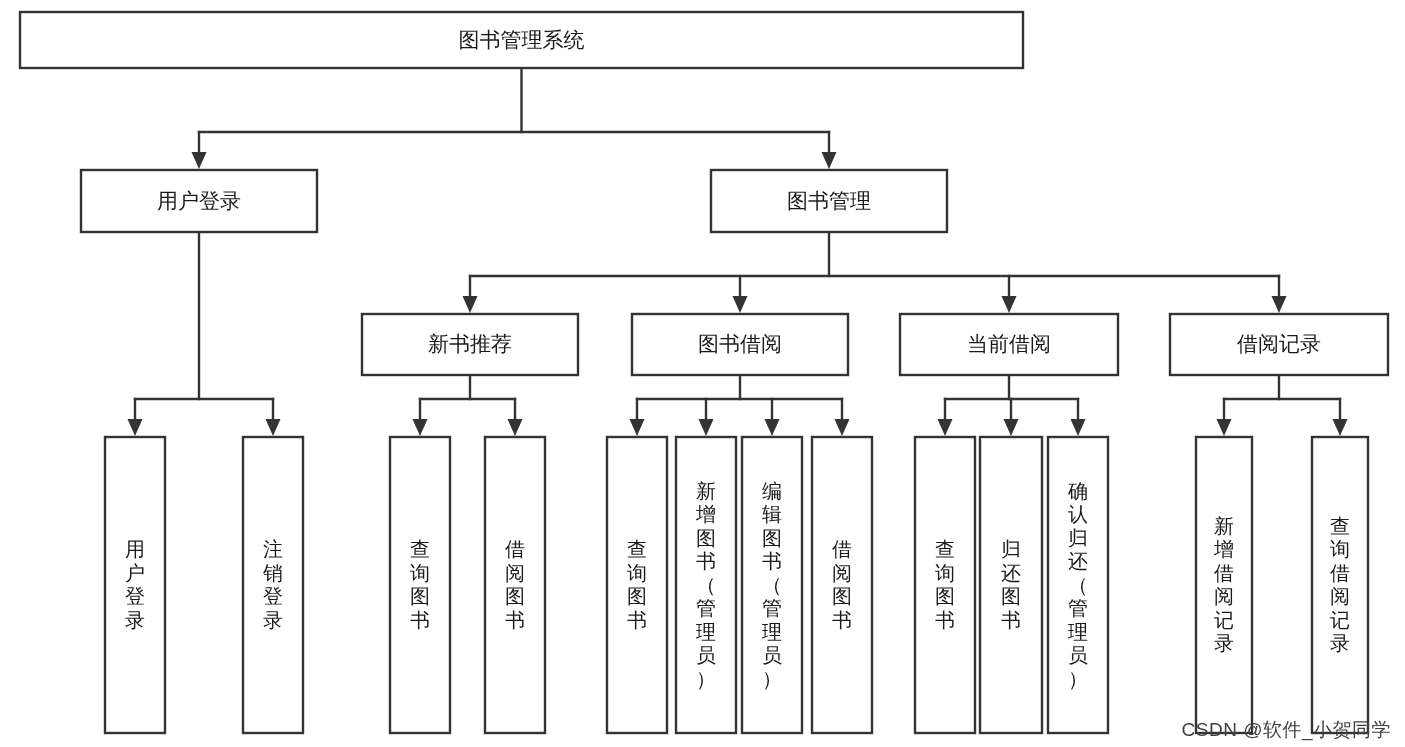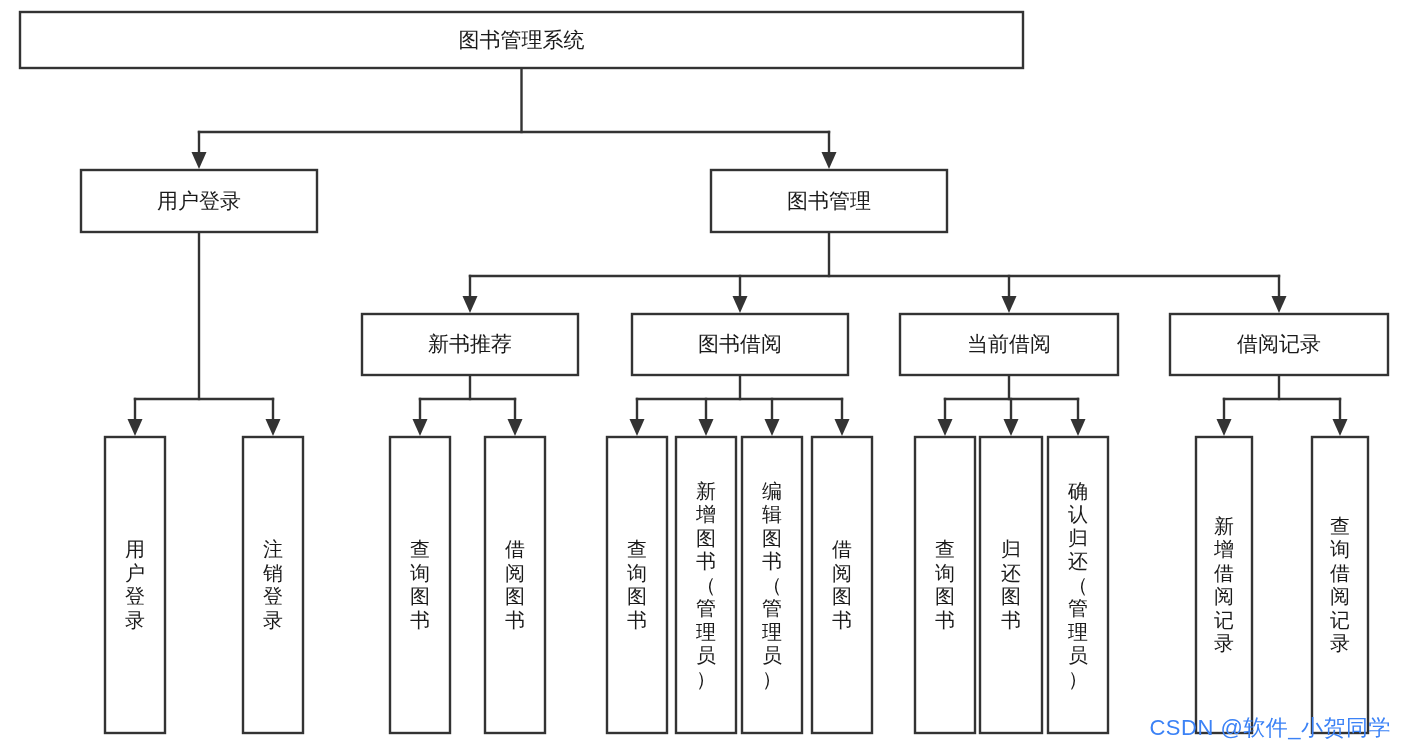--- a/index.html
+++ b/index.html
@@ -57,22 +57,22 @@
     font-size: 20px;
     fill: #1a1a1a;
     text-anchor: middle;
     white-space: pre;
   }
   .watermark-text {
     position: absolute;
     right: 14px;
     bottom: 4px;
     font-family: "Liberation Sans", "DejaVu Sans", sans-serif;
-    font-size: 22px;
-    color: #3b82f6;
+    font-size: 19px;
+    color: #404040;
     letter-spacing: 0.5px;
     user-select: none;
     pointer-events: none;
     white-space: nowrap;
   }
 </style>
 </head>
 <body>
 
 <div id="diagram-root">

